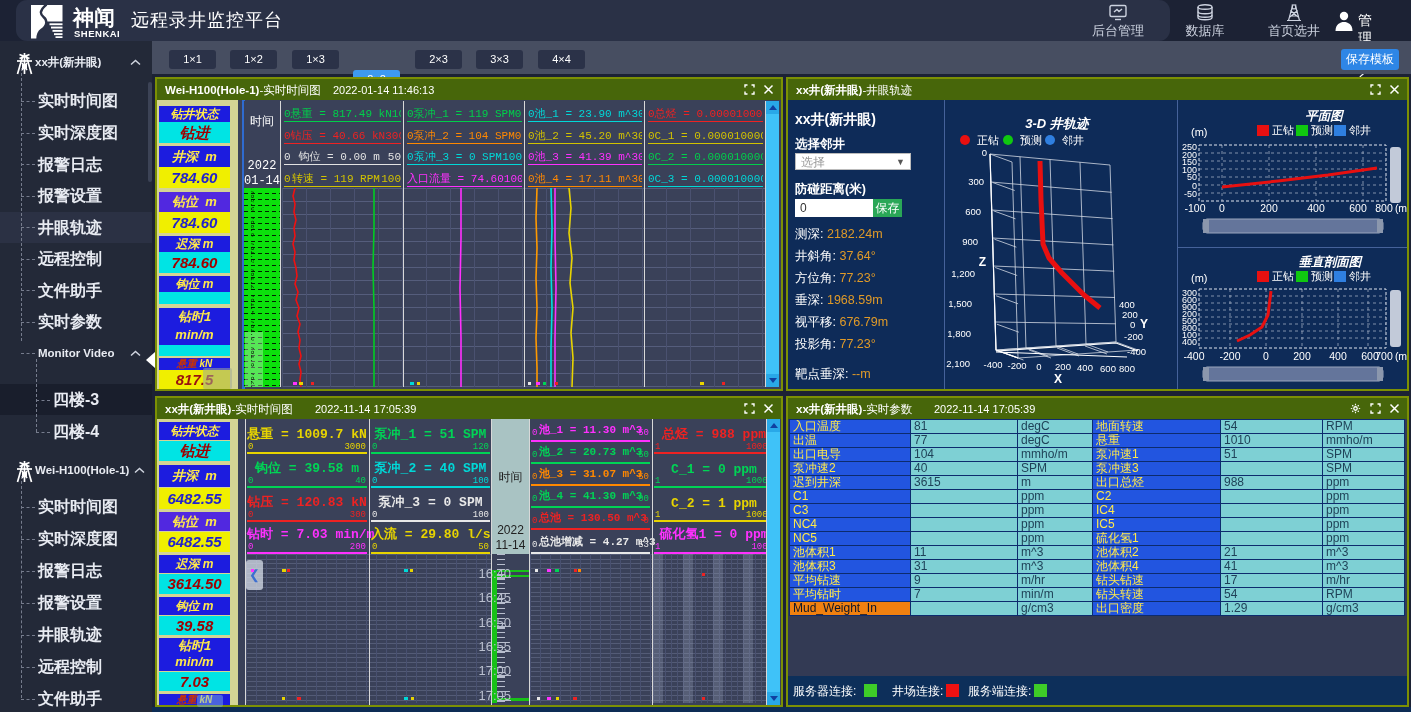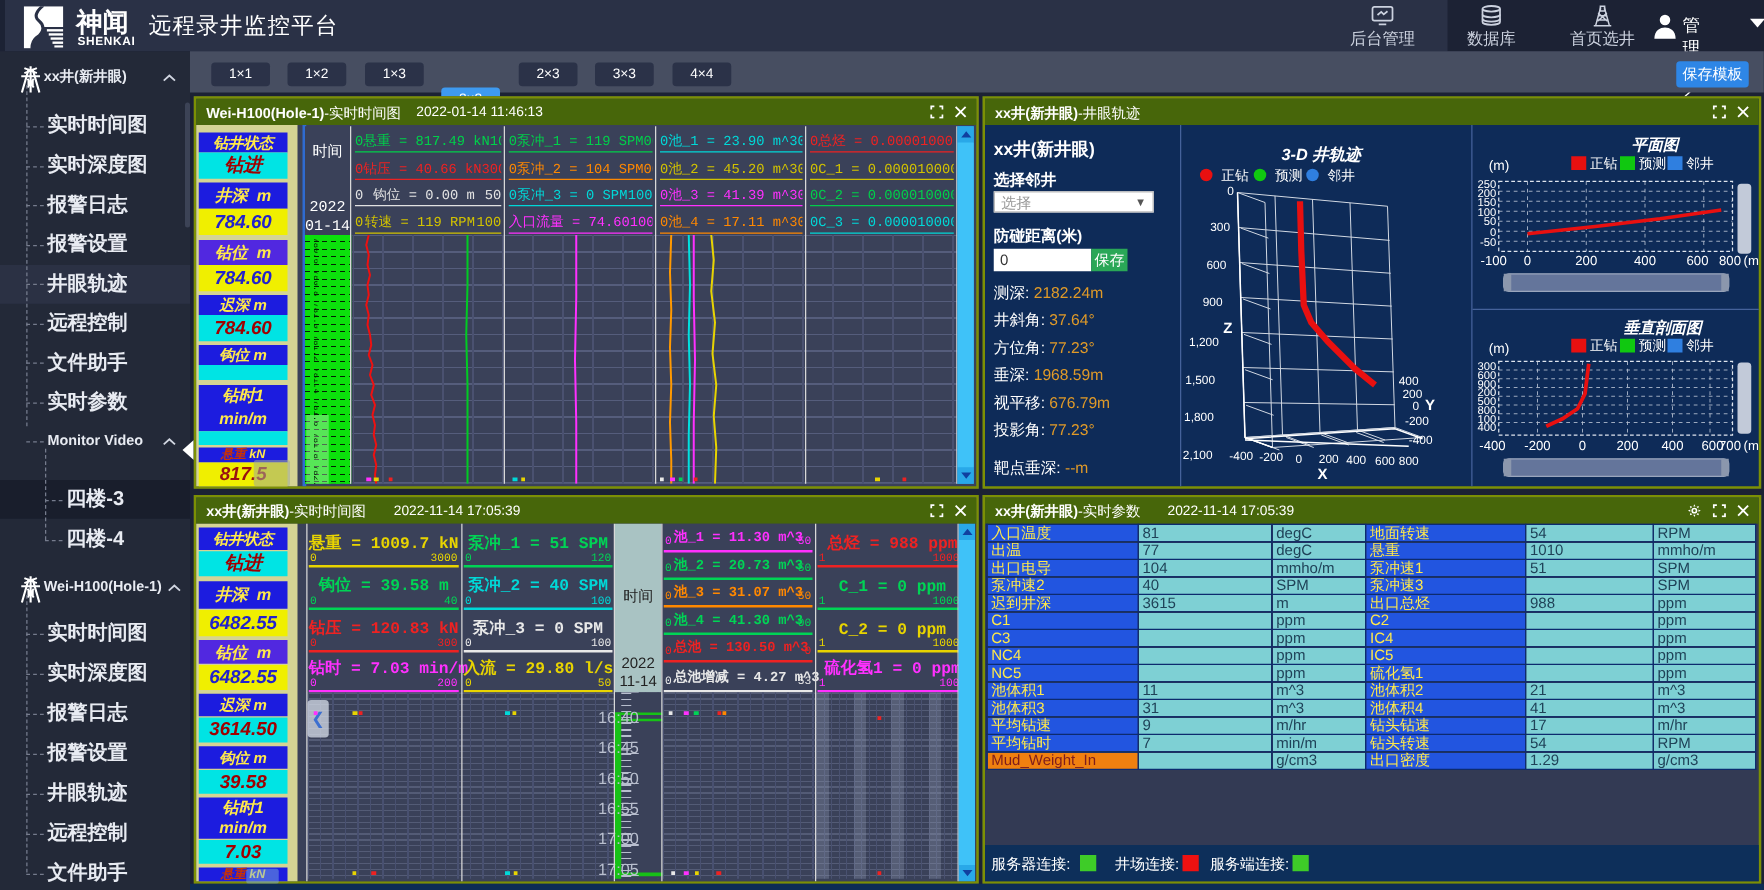--- a/index.html
+++ b/index.html
@@ -1,20 +1,20 @@
 <!DOCTYPE html>
 <html><head>
 <meta charset="utf-8">
 <style>
 html,body{margin:0;padding:0;}
 body{width:1411px;height:712px;overflow:hidden;background:#1c2234;font-family:"Liberation Sans",sans-serif;}
 #root{position:absolute;left:0;top:0;width:1411px;height:712px;background:#1c2234;}
 .abs{position:absolute;}
 
-#hdr{position:absolute;left:4px;top:0;width:1154px;height:41px;background:#2a3146;}
+#hdr{position:absolute;left:16px;top:0;width:1154px;height:41px;background:#2a3146;border-radius:11px;}
 #hdr .title{position:absolute;left:115px;top:8px;color:#fff;font-size:18px;letter-spacing:1px;}
 .hmenu{position:absolute;top:0;height:41px;color:#ccd2df;text-align:center;font-size:13px;}
 .hmenu .lbl{position:absolute;left:0;right:0;top:22px;}
 .hmenu svg{position:absolute;left:50%;top:4px;transform:translateX(-50%);}
 
 #side{position:absolute;left:0;top:41px;width:152px;height:671px;background:#232938;overflow:hidden;}
 .sitem{position:absolute;left:0;width:152px;height:31px;line-height:31px;color:#e8ebf2;font-size:16px;font-weight:bold;}
 .sroot{font-weight:bold;font-size:11.5px;}
 .sroot .txt{position:absolute;left:35px;top:0;}
 .ssub .txt{position:absolute;left:38px;top:0;}
@@ -412,21 +412,21 @@
           <path d="M1 3.5 V1 H3.5 M7.5 1 H10 V3.5 M10 7.5 V10 H7.5 M3.5 10 H1 V7.5"></path>
         </svg>
       <svg class="abs" style="right:7px;top:5px;" width="11" height="11" viewBox="0 0 11 11" stroke="#fff" stroke-width="1.5">
           <path d="M1.5 1.5 L9.5 9.5 M9.5 1.5 L1.5 9.5"></path>
         </svg>
     </div>
 
     <div class="abs" style="left:0;top:21px;width:157px;height:289px;border-right:1px solid #45629a;box-sizing:border-box;color:#fff;">
       <div class="abs" style="left:7px;top:11px;font-size:14px;font-weight:bold;">xx井(新井眼)</div>
       <div class="abs" style="left:7px;top:36px;font-size:12.5px;font-weight:bold;">选择邻井</div>
-      <div class="abs" style="left:7px;top:53px;width:128px;height:17px;background:#fff;border:1px solid #bbb;color:#999;font-size:12px;line-height:17px;padding-left:5px;box-sizing:border-box;">选择<span style="position:absolute;right:5px;top:0;color:#555;font-size:9px;">▼</span></div>
+      <div class="abs" style="left:7px;top:53px;width:116px;height:17px;background:#fff;border:1px solid #bbb;color:#999;font-size:12px;line-height:17px;padding-left:5px;box-sizing:border-box;">选择<span style="position:absolute;right:5px;top:0;color:#555;font-size:9px;">▼</span></div>
       <div class="abs" style="left:7px;top:81px;font-size:12.5px;font-weight:bold;">防碰距离(米)</div>
       <div class="abs" style="left:7px;top:99px;width:78px;height:18px;background:#fff;color:#333;font-size:12px;line-height:18px;padding-left:5px;box-sizing:border-box;">0</div>
       <div class="abs" style="left:85px;top:99px;width:29px;height:18px;background:#2aa757;color:#fff;font-size:12px;line-height:18px;text-align:center;">保存</div>
       <div class="abs" style="left:7px;top:126px;font-size:12.5px;">测深: <span style="color:#e09a28;">2182.24m</span></div>
       <div class="abs" style="left:7px;top:148px;font-size:12.5px;">井斜角: <span style="color:#e09a28;">37.64°</span></div>
       <div class="abs" style="left:7px;top:170px;font-size:12.5px;">方位角: <span style="color:#e09a28;">77.23°</span></div>
       <div class="abs" style="left:7px;top:192px;font-size:12.5px;">垂深: <span style="color:#e09a28;">1968.59m</span></div>
       <div class="abs" style="left:7px;top:214px;font-size:12.5px;">视平移: <span style="color:#e09a28;">676.79m</span></div>
       <div class="abs" style="left:7px;top:236px;font-size:12.5px;">投影角: <span style="color:#e09a28;">77.23°</span></div>
       <div class="abs" style="left:7px;top:266px;font-size:12.5px;">靶点垂深: <span style="color:#e09a28;">--m</span></div>
@@ -688,21 +688,21 @@
           <span class="mn">总烃 = 988 ppm</span>
           <span class="lo">1</span>
           <span class="hi">10000</span>
         </div>
       <div class="h2" style="top:34px;height:33px;color:#00d455;">
           <span class="mn">C_1 = 0 ppm</span>
           <span class="lo">1</span>
           <span class="hi">10000</span>
         </div>
       <div class="h2" style="top:68px;height:33px;color:#e8d400;">
-          <span class="mn">C_2 = 0 ppm</span>
+          <span class="mn">C_2 = 1 ppm</span>
           <span class="lo">1</span>
           <span class="hi">10000</span>
         </div>
       <div class="h2" style="top:102px;height:31px;color:#ff30ff;">
           <span class="mn">硫化氢1 = 0 ppm</span>
           <span class="lo">1</span>
           <span class="hi">1000</span>
         </div>
     </div>
 
@@ -891,21 +891,21 @@
           </tr>
       <tr>
             <td class="tl">平均钻时</td>
             <td class="tv">7</td>
             <td class="tv">min/m</td>
             <td class="tl">钻头转速</td>
             <td class="tv">54</td>
             <td class="tv">RPM</td>
           </tr>
       <tr>
-            <td class="tl" style="background:#f08010;color:#7f1d1d;">Mud_Weight_In</td>
+            <td class="tl" style="background:#f08010;color:#0f172a;">Mud_Weight_In</td>
             <td class="tv"></td>
             <td class="tv">g/cm3</td>
             <td class="tl">出口密度</td>
             <td class="tv">1.29</td>
             <td class="tv">g/cm3</td>
           </tr>
     </tbody>
       </table>
     <div class="abs" style="left:0;top:278px;width:619px;height:29px;background:#0d2f5a;color:#fff;font-size:12px;">
       <span class="abs" style="left:5px;top:7px;">服务器连接:</span>

